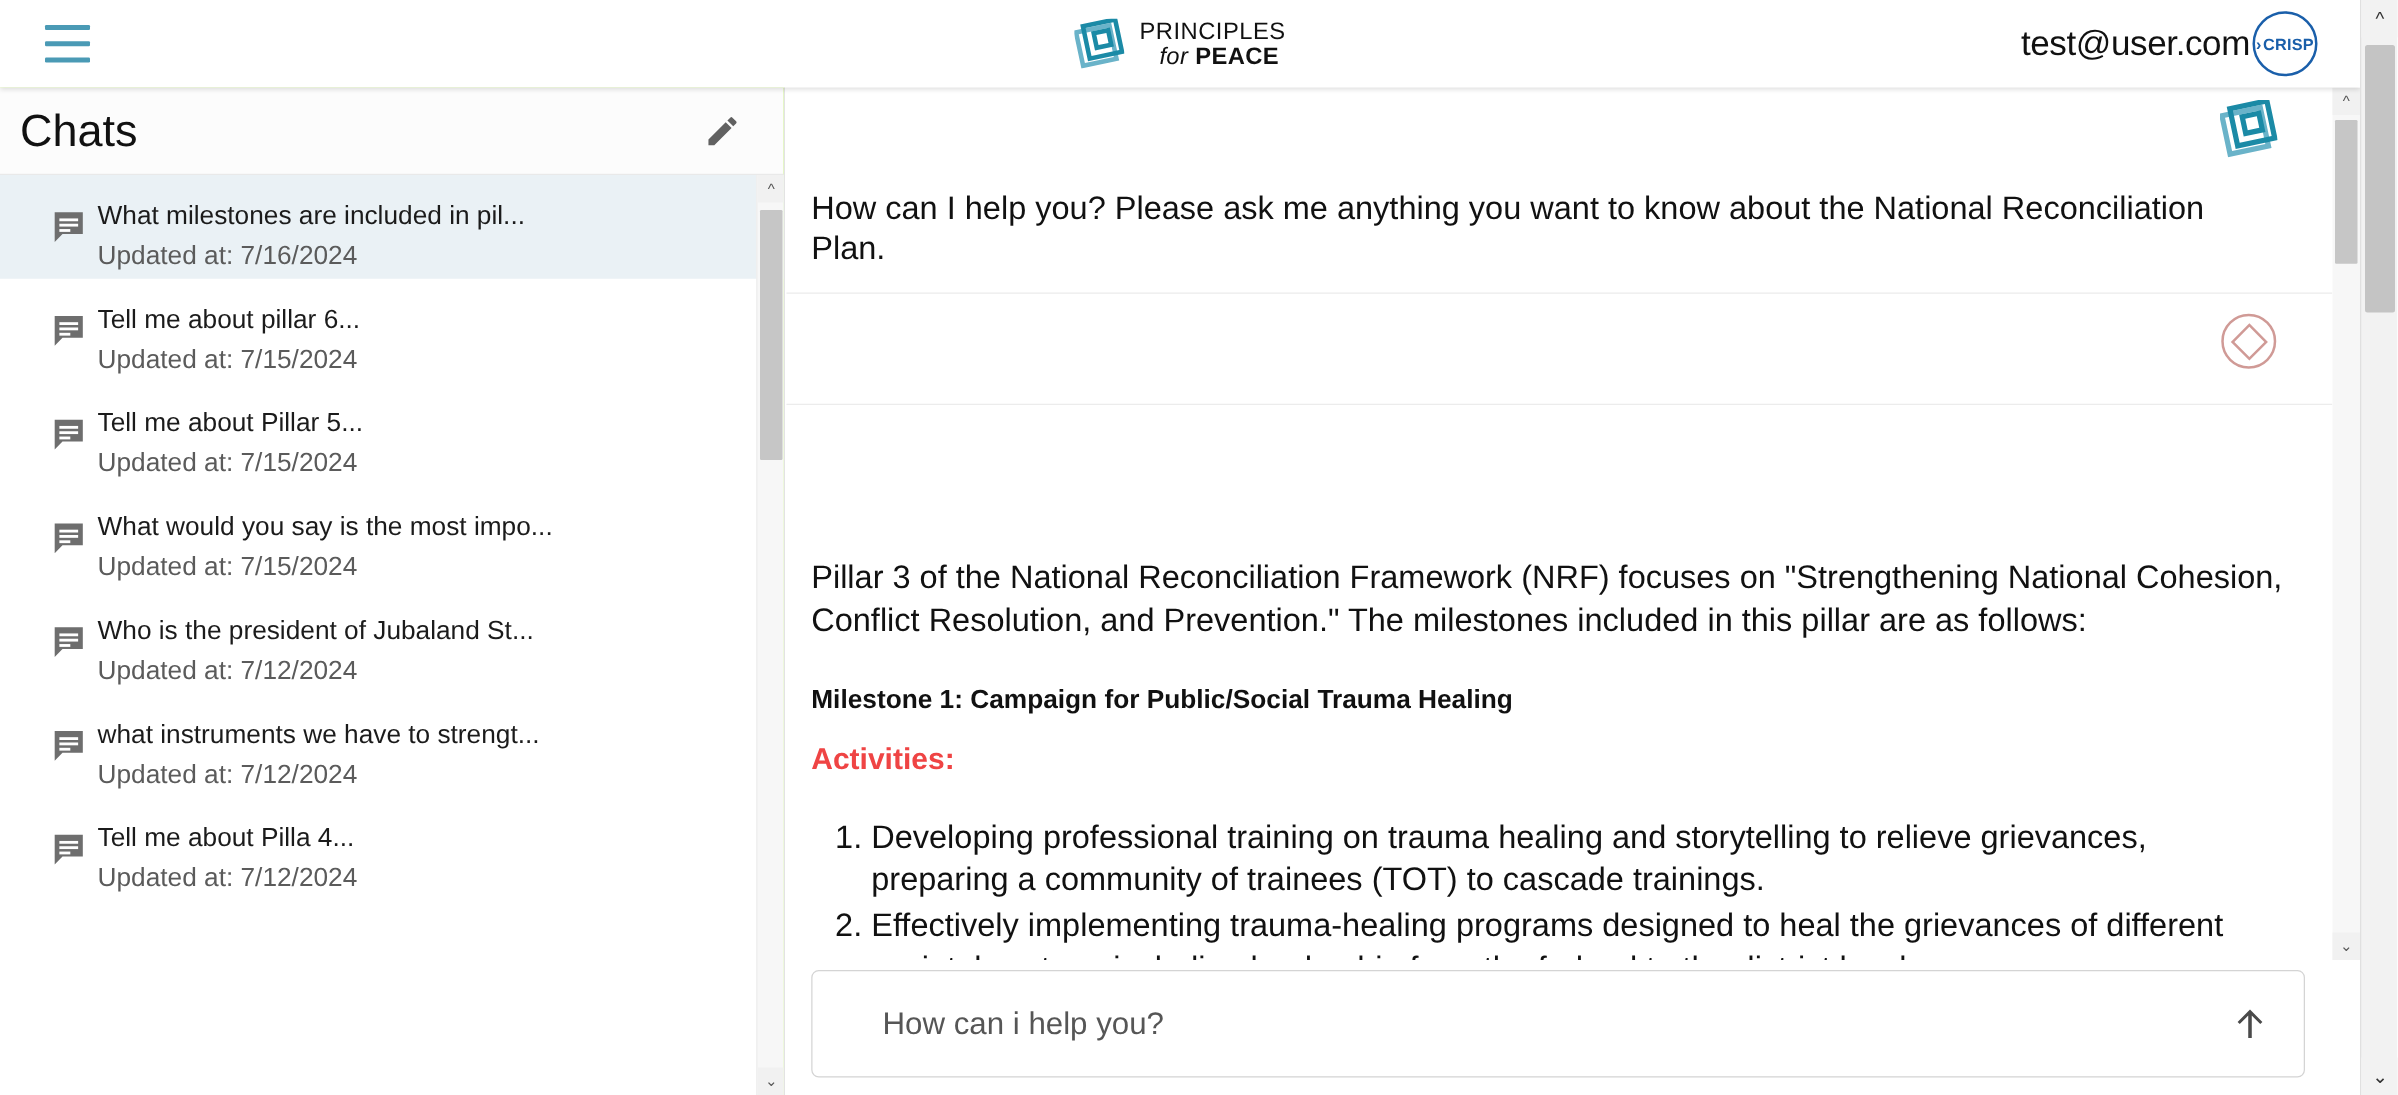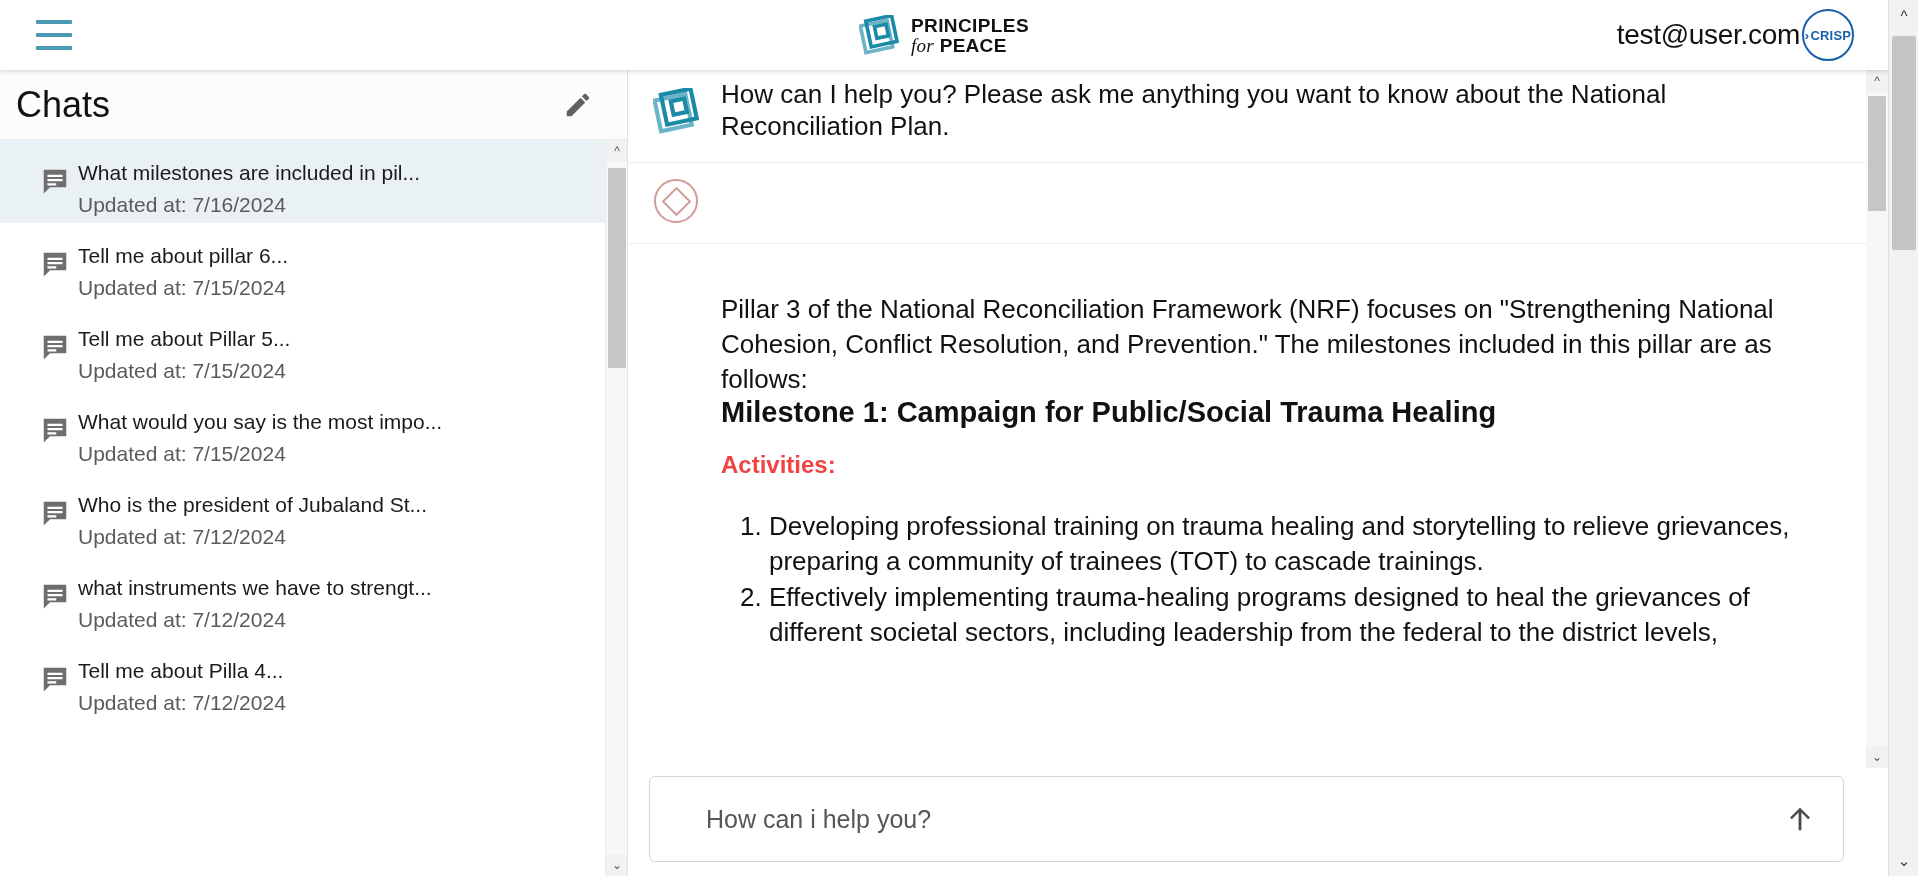--- a/index.html
+++ b/index.html
@@ -44,30 +44,31 @@
     position: absolute;
     left: 50%; transform: translateX(-50%);
     display: flex; align-items: center; gap: 12px;
   }
   .brand-mark { width: 40px; height: 40px; flex: 0 0 40px; }
   .brand-text {
     line-height: 1.0;
     font-family: "Liberation Sans", sans-serif;
   }
   .brand-text .l1 {
-    font-size: 19px; font-weight: bold; letter-spacing: .4px; color: #111;
+    font-size: 19px; font-weight: normal; letter-spacing: .4px; color: #111;
     display: block;
   }
   .brand-text .l2 {
     font-size: 19px; font-weight: bold; letter-spacing: .3px; color: #111;
     display: block; margin-top: 1px;
   }
   .brand-text .l2 i {
-    font-style: italic; font-weight: normal; font-family: Liberation Serif, serif;
+    font-style: italic; font-weight: normal; font-family: Liberation Sans, sans-serif;
     font-size: 19px;
+    margin-left: 16px;
   }
 
   .user-area {
     position: absolute; right: 34px;
     display: flex; align-items: center; gap: 2px;
   }
   .user-email { font-size: 28px; color: #111; letter-spacing: -0.3px; }
   .crisp-badge {
     width: 52px; height: 52px; border-radius: 50%;
     border: 2px solid #1a5faa;
@@ -144,44 +145,45 @@
     background: #ffffff;
     overflow: hidden;
   }
   .messages {
     position: absolute; top: 0; left: 0;
     width: 1237px; height: 698px;
     overflow: hidden;
     padding: 0 0 0 0;
   }
   .msg {
-    display: flex; align-items: center; gap: 18px;
+    display: flex; align-items: flex-end; gap: 18px;
     padding: 14px 40px 20px 20px;
     border-bottom: 1px solid #ececec;
+    flex-direction: column;
   }
   .msg.assistant-intro { padding-top: 8px; }
   .msg.answer { border-bottom: none; padding-top: 48px; }
   .msg-avatar { width: 54px; flex: 0 0 54px; display:flex; justify-content:center; padding-top: 2px;}
   .avatar-logo { width: 46px; height: 46px; }
   .avatar-user {
     width: 44px; height: 44px; border-radius: 50%;
     border: 2px solid #d09a96;
     display: flex; align-items: center; justify-content: center;
   }
   .avatar-user .dia {
     width: 21px; height: 21px; border: 2px solid #d09a96; transform: rotate(45deg);
   }
   .msg-body { flex: 1 1 auto; min-width: 0; }
   .msg-text {
     font-size: 26px; line-height: 1.24; color: #111;
   }
   .msg-text.q { padding-top: 8px; }
 
   .answer-para { font-size: 26px; line-height: 1.33; color: #111; }
-  .answer-h { font-size: 29px; font-weight: bold; color: #111; }
+  .answer-h { font-size: 21px; font-weight: bold; color: #111; margin-top: 34px; }
   .answer-sub { font-size: 24px; font-weight: bold; color: #ef4444; margin-top: 22px; }
   .answer-list { margin: 30px 0 0 0; padding-left: 48px; }
   .answer-list li { font-size: 26px; line-height: 1.33; color: #111; margin-bottom: 2px; }
 
   
   .main-scroll {
     position: absolute; top: 0; right: 0;
     width: 22px; height: 698px;
     background: #f7f7f7;
   }

